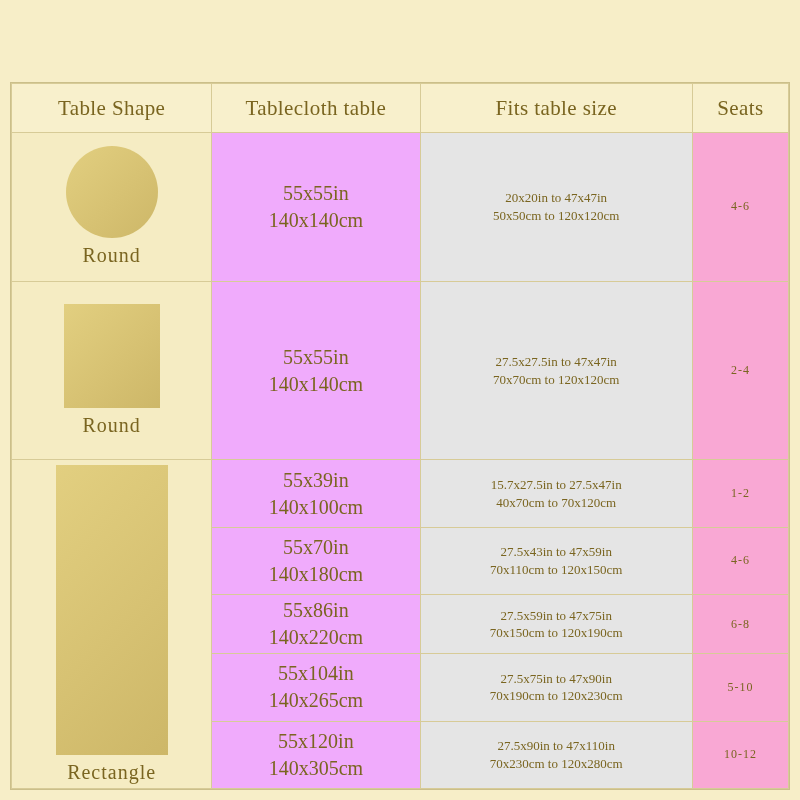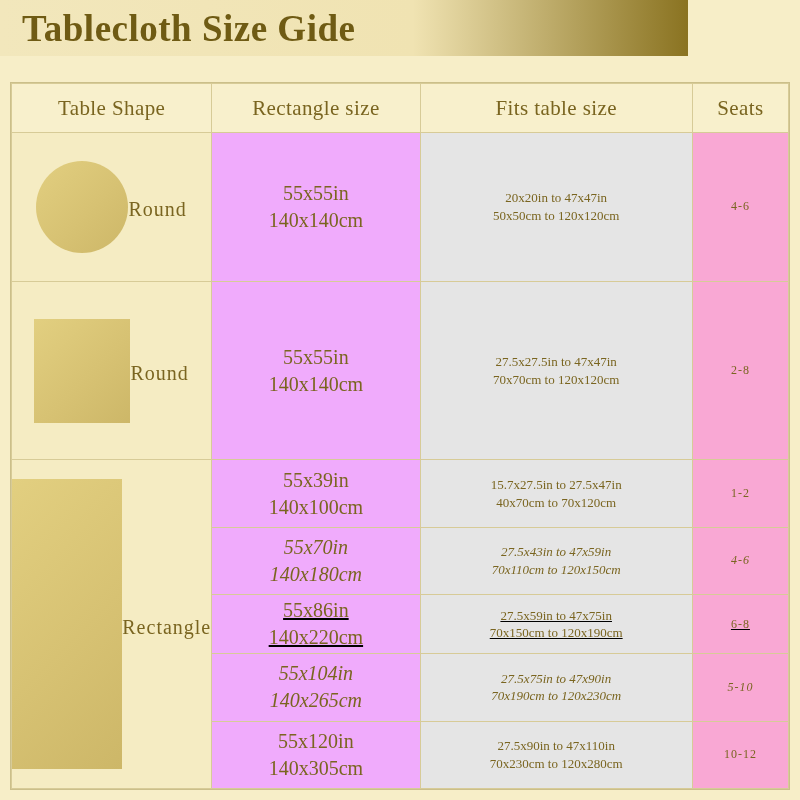--- a/index.html
+++ b/index.html
@@ -80,21 +80,21 @@
   .col-fits  { width: 272px; }
   .col-seats { width: 96px; }
 
   .shape-cell {
     position: relative;
     background: #f5ecc3;
     padding: 0;
   }
   .shape-inner {
     display: flex;
-    flex-direction: row;
+    flex-direction: column;
     align-items: center;
     justify-content: center;
     height: 100%;
   }
   .shape-label {
     font-size: 20px;
     color: #7a6520;
     letter-spacing: 1px;
     margin-top: 6px;
   }
@@ -130,36 +130,33 @@
     background: #f9a8d4;
     letter-spacing: 1px;
   }
   .line2 { display: block; }
 </style>
 </head>
 <body>
 
 <div id="page">
 
-  <div class="title-banner">
-    <div class="title-text">Tablecloth Size Gide</div>
-  </div>
 
   <div class="table-wrap">
     <table class="size-table">
       <colgroup>
         <col class="col-shape">
         <col class="col-cloth">
         <col class="col-fits">
         <col class="col-seats">
       </colgroup>
       <thead>
         <tr>
           <th>Table Shape</th>
-          <th>Rectangle size</th>
+          <th>Tablecloth table</th>
           <th>Fits table size</th>
           <th>Seats</th>
         </tr>
       </thead>
       <tbody>
 
         <tr style="height:148px;">
           <td class="shape-cell" rowspan="1">
             <div class="shape-inner">
               <div class="swatch-round"></div>
@@ -185,66 +182,66 @@
             </div>
           </td>
           <td class="size-cell">
             <span class="line2">55x55in</span>
             <span class="line2">140x140cm</span>
           </td>
           <td class="fits-cell">
             <span class="line2">27.5x27.5in to 47x47in</span>
             <span class="line2">70x70cm to 120x120cm</span>
           </td>
-          <td class="seats-cell">2-8</td>
+          <td class="seats-cell">2-4</td>
         </tr>
 
         <tr style="height:67px;">
           <td class="shape-cell" rowspan="5">
             <div class="shape-inner">
               <div class="swatch-rect"></div>
               <div class="shape-label">Rectangle</div>
             </div>
           </td>
           <td class="size-cell">
             <span class="line2">55x39in</span>
             <span class="line2">140x100cm</span>
           </td>
           <td class="fits-cell">
             <span class="line2">15.7x27.5in to 27.5x47in</span>
             <span class="line2">40x70cm to 70x120cm</span>
           </td>
           <td class="seats-cell">1-2</td>
         </tr>
 
-        <tr style="height:67px;font-style:italic;">
+        <tr style="height:67px;">
           <td class="size-cell">
             <span class="line2">55x70in</span>
             <span class="line2">140x180cm</span>
           </td>
           <td class="fits-cell">
             <span class="line2">27.5x43in to 47x59in</span>
             <span class="line2">70x110cm to 120x150cm</span>
           </td>
           <td class="seats-cell">4-6</td>
         </tr>
 
-        <tr style="height:59px;text-decoration:underline;">
+        <tr style="height:59px;">
           <td class="size-cell">
             <span class="line2">55x86in</span>
             <span class="line2">140x220cm</span>
           </td>
           <td class="fits-cell">
             <span class="line2">27.5x59in to 47x75in</span>
             <span class="line2">70x150cm to 120x190cm</span>
           </td>
           <td class="seats-cell">6-8</td>
         </tr>
 
-        <tr style="height:67px;font-style:italic;">
+        <tr style="height:67px;">
           <td class="size-cell">
             <span class="line2">55x104in</span>
             <span class="line2">140x265cm</span>
           </td>
           <td class="fits-cell">
             <span class="line2">27.5x75in to 47x90in</span>
             <span class="line2">70x190cm to 120x230cm</span>
           </td>
           <td class="seats-cell">5-10</td>
         </tr>

